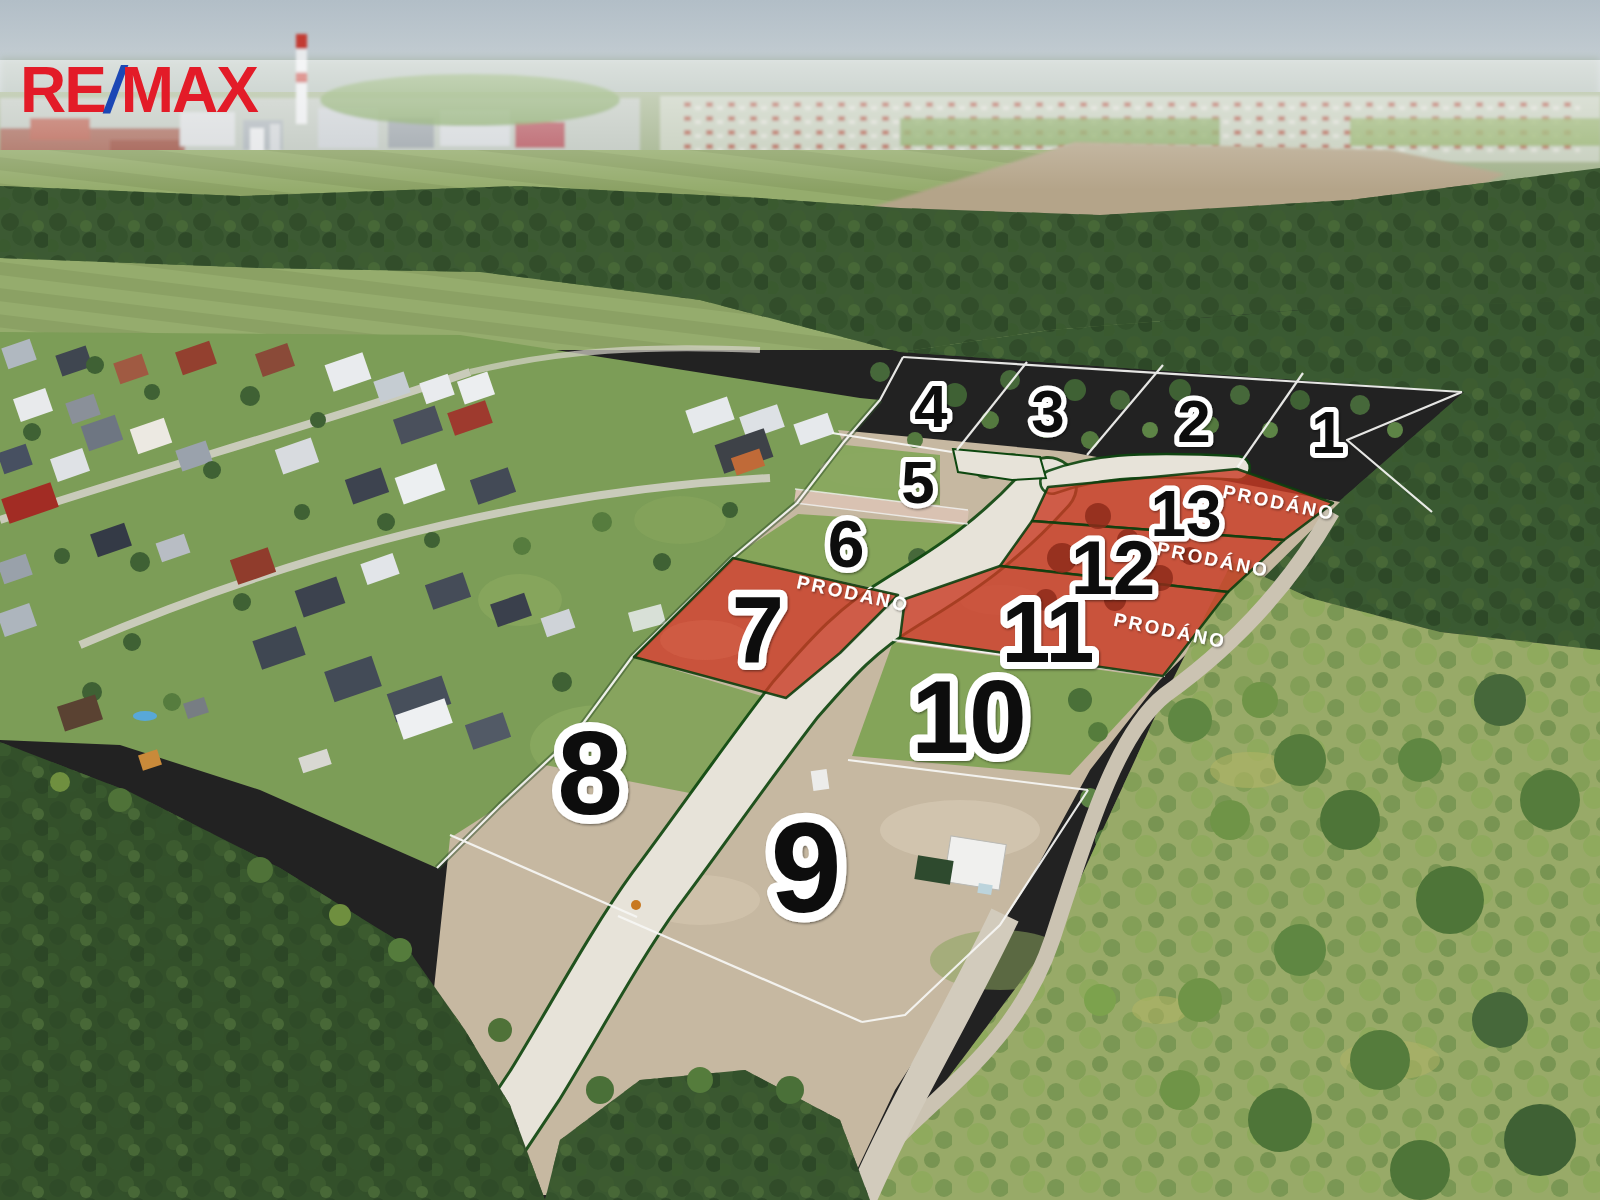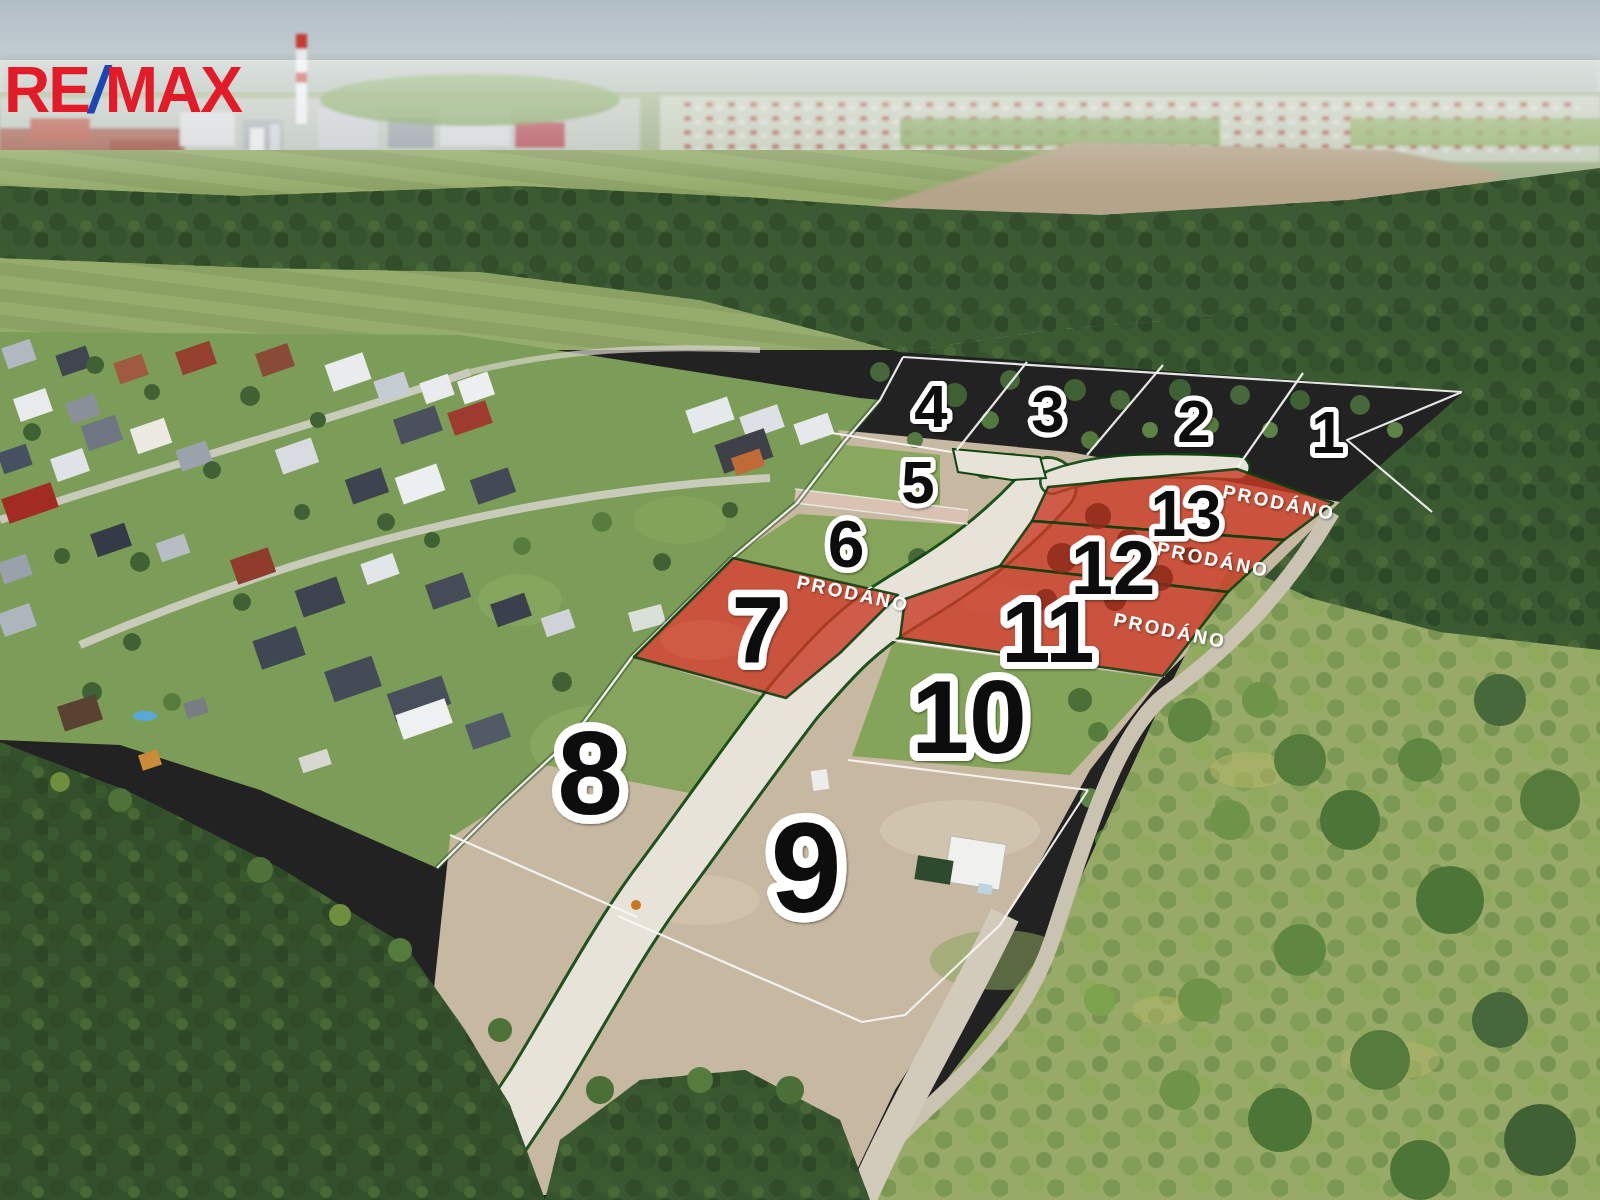--- a/index.html
+++ b/index.html
@@ -6,21 +6,21 @@
   #stage{
     position:relative;width:1600px;height:1200px;overflow:hidden;
     font-family:"Liberation Sans",sans-serif;
   }
   #stage svg{position:absolute;left:0;top:0;}
   .plot-num{font-family:"Liberation Sans",sans-serif;font-weight:bold;fill:#0b0b0b;
             stroke:#ffffff;stroke-linejoin:round;paint-order:stroke;}
   .sold-txt{font-family:"Liberation Sans",sans-serif;font-weight:bold;fill:#ffffff;
             letter-spacing:2.5px;font-size:19px;}
   #logo{
-    position:absolute;left:4px;top:58px;font-weight:bold;font-size:64px;
+    position:absolute;left:20px;top:58px;font-weight:bold;font-size:64px;
     letter-spacing:-2px;line-height:1;user-select:none;
   }
   #logo .red{color:#E31B28;}
   #logo .blue{color:#1B47B5;font-style:italic;}
 </style>
 </head>
 <body>
 
 <div id="stage">
 <svg width="1600" height="1200" viewBox="0 0 1600 1200">

